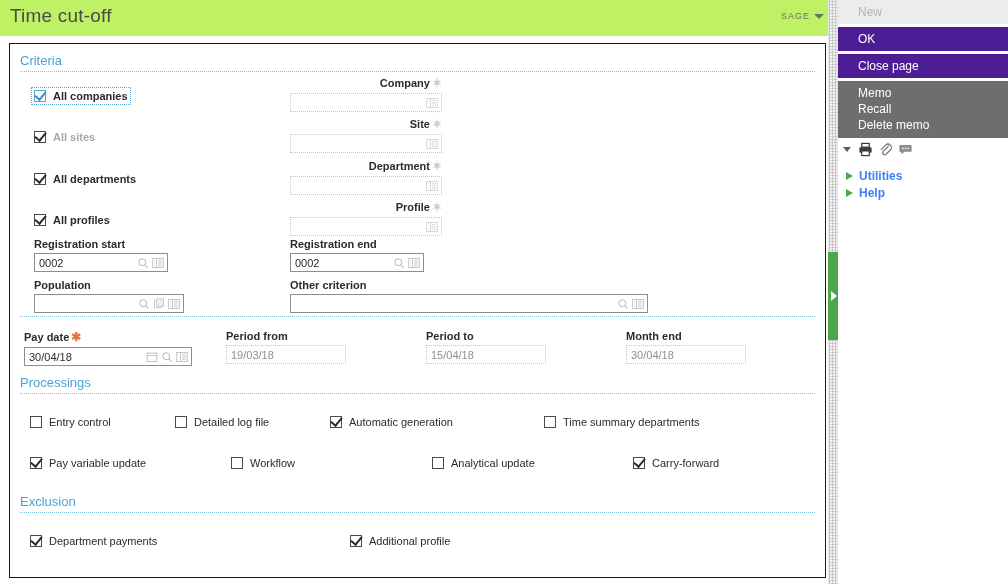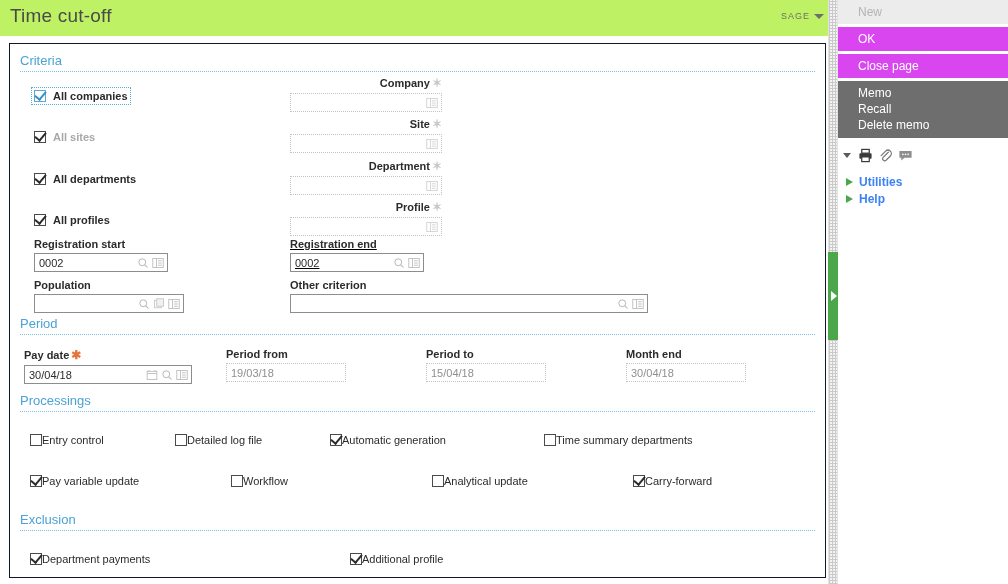--- a/index.html
+++ b/index.html
@@ -97,35 +97,35 @@
   .cb-label.dim { color: #a8a8a8; }
   .cb-label.normal { font-weight: normal; font-size: 11px; }
 
   
   #criteria-body { position: relative; height: 238px; }
   .crit-left { position: absolute; left: 14px; }
   .crit-right { position: absolute; left: 270px; width: 152px; text-align: right; }
 
   
   .proc-row { position: relative; height: 34px; }
-  .proc-item { position: absolute; display: flex; align-items: center; }
+  .proc-item { position: absolute; display: flex; align-items: center; gap: 7px; }
 
   
   #right-panel {
     position: absolute; left: 838px; top: 0; width: 170px; height: 584px;
     background: #fff;
   }
   .act-btn {
     height: 24px; display: flex; align-items: center;
     padding-left: 20px; font-size: 12px; color: #fff;
-    background: #d946ef; margin-bottom: 3px; cursor: pointer;
+    background: #4c1d95; margin-bottom: 3px; cursor: pointer;
   }
   .act-btn.disabled { background: #ececec; color: #b4b4b4; cursor: default; }
   #memo-block {
-    background: #6e6e6e; padding: 4px 0 5px 20px; margin-bottom: 6px;
+    background: #6e6e6e; padding: 4px 0 5px 20px; margin-bottom: 0;
   }
   #memo-block .mi {
     font-size: 12px; color: #ffffff; line-height: 16px; cursor: pointer;
   }
   #icon-row {
     display: flex; align-items: center; gap: 5px;
     padding-left: 5px; height: 22px; margin-bottom: 8px;
   }
   #icon-row .tri {
     width: 0; height: 0; border-left: 4px solid transparent;
@@ -292,21 +292,21 @@
                   <rect x="1" y="2" width="14" height="12" fill="none" stroke="#888" stroke-width="1.2"></rect>
                   <line x1="6" y1="2" x2="6" y2="14" stroke="#888" stroke-width="1.2"></line>
                   <line x1="8" y1="5" x2="13" y2="5" stroke="#888" stroke-width="1.2"></line>
                   <line x1="8" y1="8" x2="13" y2="8" stroke="#888" stroke-width="1.2"></line>
                   <line x1="8" y1="11" x2="13" y2="11" stroke="#888" stroke-width="1.2"></line>
                 </svg>
             </span>
           </div>
         </div>
 
-        <div style="position:absolute;left:270px;top:162px;width:134px;text-decoration:underline;">
+        <div style="position:absolute;left:270px;top:162px;width:134px;">
           <div class="fld-label">Registration end</div>
           <div class="input">
             <span class="val">0002</span>
             <span class="icons">
               <svg class="ic" viewBox="0 0 16 16">
                   <circle cx="7" cy="7" r="4.6" fill="none" stroke="#777" stroke-width="1.3"></circle>
                   <line x1="10.4" y1="10.4" x2="14" y2="14" stroke="#777" stroke-width="1.4"></line>
                 </svg>
               <svg class="ic" viewBox="0 0 16 16">
                   <rect x="1" y="2" width="14" height="12" fill="none" stroke="#888" stroke-width="1.2"></rect>
@@ -360,21 +360,20 @@
                   <line x1="8" y1="11" x2="13" y2="11" stroke="#888" stroke-width="1.2"></line>
                 </svg>
             </span>
           </div>
         </div>
 
       </div>
     </div>
 
     <div class="section" style="margin-top:2px;">
-      <div class="section-title">Period</div>
       <div class="section-rule"></div>
 
       <div style="position:relative;height:50px;">
         <div style="position:absolute;left:4px;top:9px;width:168px;">
           <div class="fld-label">
             <span>Pay date</span><span class="req">✱</span>
           </div>
           <div class="input">
             <span class="val">30/04/18</span>
             <span class="icons">

